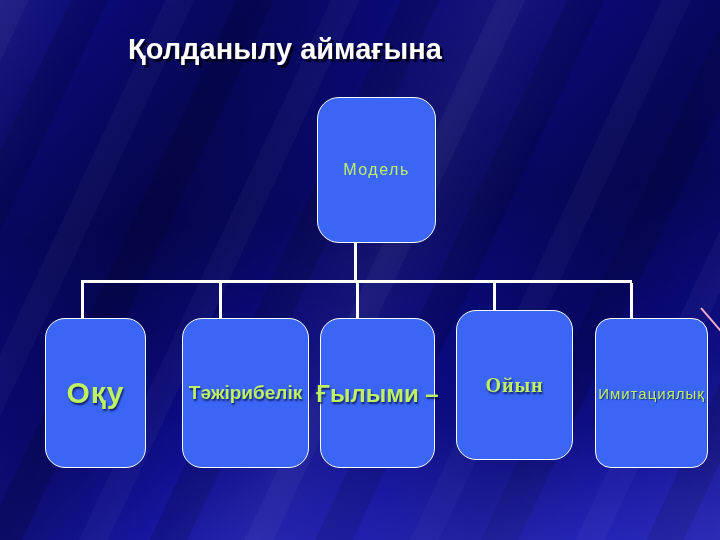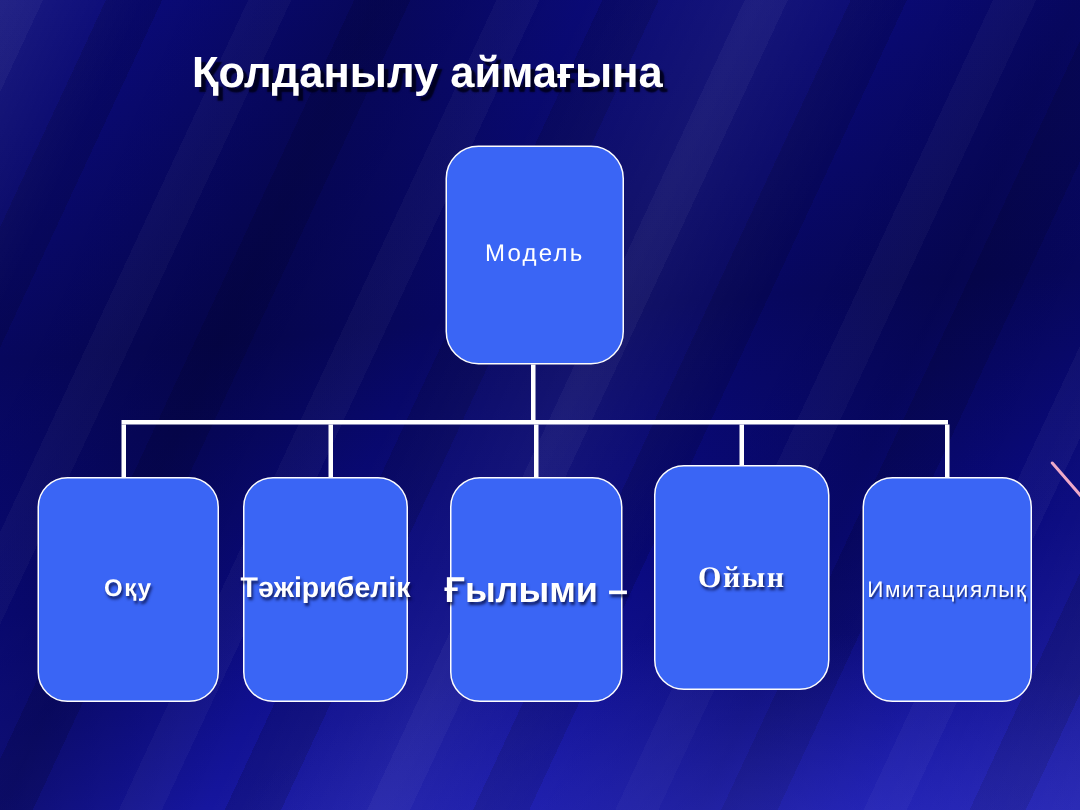--- a/index.html
+++ b/index.html
@@ -22,36 +22,36 @@
       linear-gradient(175deg, #0a0a78 0%, #07075f 40%, #0a0a80 68%, #141499 88%, #1b1bab 100%);
   }
   
   .title{position:absolute;left:68px;top:30px;width:600px;color:#ffffff;
     font-weight:bold;font-size:29px;line-height:38px;
     text-shadow:3px 3px 1px rgba(0,0,30,0.95);}
   .title .t1{padding-left:60px;white-space:nowrap;}
   .title .t2{white-space:nowrap;}
   
   .node{position:absolute;background:#3a65f5;border:1.5px solid #fdfdfd;
-    border-radius:20px;color:#ffffff;display:flex;align-items:center;justify-content:center;
-    text-align:center;box-sizing:border-box;}
+    border-radius:20px;color:#bef264;display:flex;align-items:center;justify-content:center;
+    text-align:center;box-sizing:border-box;margin-left:20px;}
   .node .lbl{width:200px;flex:none;}
   .node .ln{display:block;white-space:nowrap;}
   .root{left:297px;top:97px;width:119px;height:146px;border-radius:22px;
     font-size:16px;letter-spacing:1.5px;}
-  .c1{left:25px;top:318px;width:121px;height:150px;font-weight:bold;font-size:16px;
+  .c1{left:25px;top:318px;width:101px;height:150px;font-weight:bold;font-size:30px;
     letter-spacing:1px;text-shadow:1px 2px 2px rgba(0,0,40,0.7);}
-  .c2{left:162px;top:318px;width:110px;height:150px;font-weight:bold;font-size:19px;
+  .c2{left:162px;top:318px;width:127px;height:150px;font-weight:bold;font-size:19px;
     text-shadow:1px 2px 2px rgba(0,0,40,0.7);}
   .c3{left:300px;top:318px;width:115px;height:150px;font-weight:bold;font-size:24px;
     line-height:23px;text-shadow:1px 2px 2px rgba(0,0,40,0.7);}
   .c4{left:436px;top:310px;width:117px;height:150px;font-weight:bold;font-size:20px;
     letter-spacing:1px;text-shadow:1px 2px 2px rgba(0,0,40,0.7);font-family:Liberation Serif, serif;}
   .c5{left:575px;top:318px;width:113px;height:150px;font-size:15px;letter-spacing:1px;
-    text-shadow:1px 1px 1px rgba(0,0,40,0.55);}
+    text-shadow:1px 1px 1px rgba(0,0,40,0.55);border-radius:16px;}
   
   .line{position:absolute;background:#ffffff;}
   .stub {left:354px;top:243px;width:3px;height:38px;}
   .hline{left:81px;top:280px;width:551px;height:3px;}
   .drop {top:283px;width:3px;height:35px;}
   .d1{left:81px;} .d2{left:219px;} .d3{left:356px;} .d4{left:493px;} .d5{left:630px;}
   
   .accent{position:absolute;left:694px;top:322px;width:40px;height:2px;
     background:#efa9c8;transform:rotate(49deg);border-radius:1px;}
 </style>

